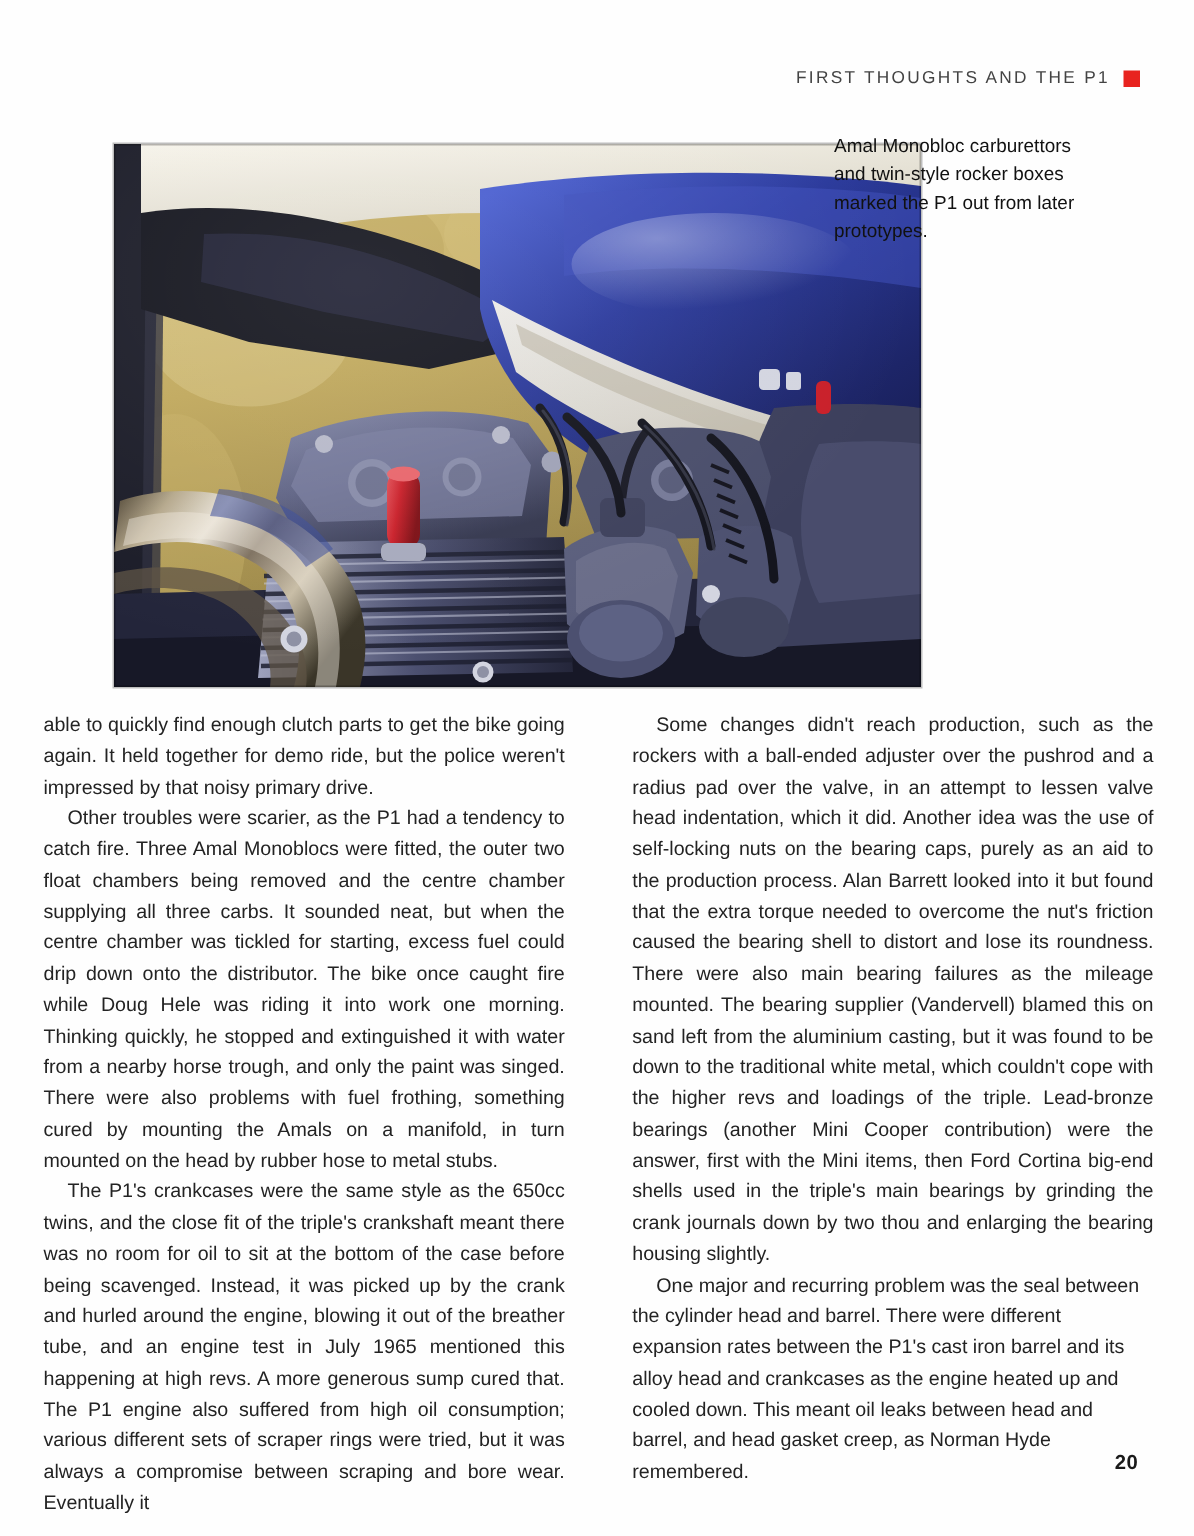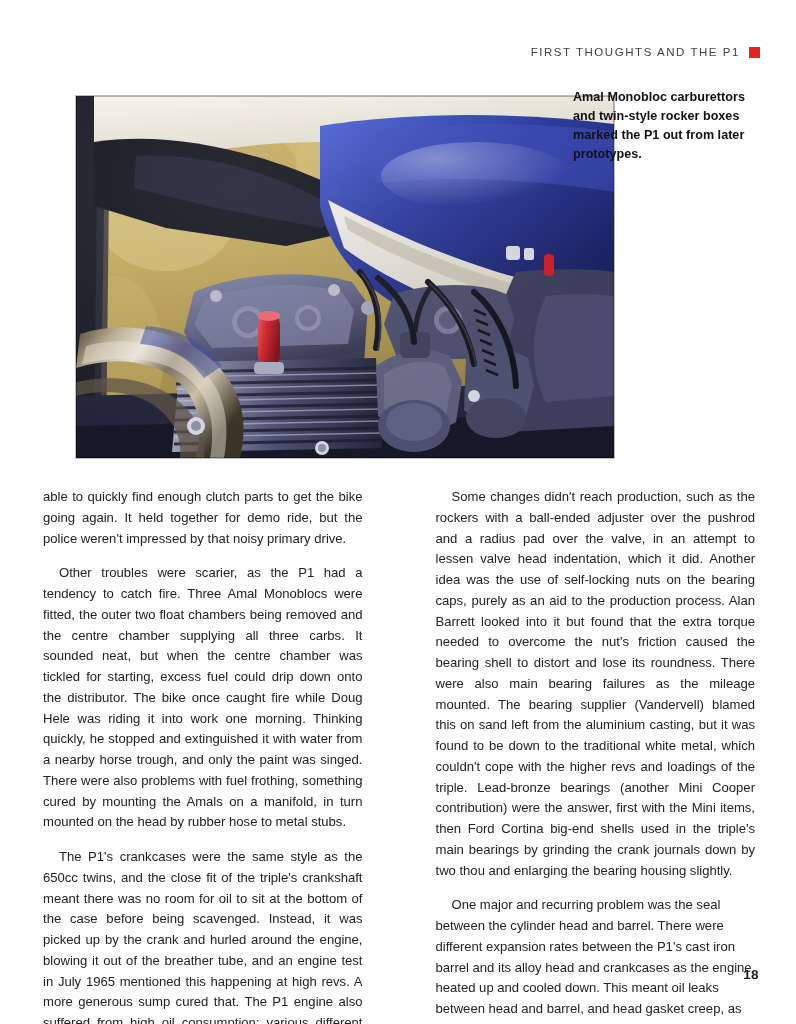--- a/index.html
+++ b/index.html
@@ -59,45 +59,45 @@
     inset: 0;
     overflow: hidden;
     background: #3b3f63;
     box-shadow: 0 0 0 1px rgba(0,0,0,0.25);
   }
   .photo svg { display: block; width: 100%; height: 100%; }
 
   
   .caption {
     position: absolute;
-    left: 573px;
+    left: 556px;
     top: 88px;
     width: 178px;
     font-family: "Liberation Sans", sans-serif;
     font-size: 12.6px;
     line-height: 1.52;
-    font-weight: bold;
+    font-weight: normal;
     color: #111111;
     letter-spacing: 0.02px;
   }
 
   
   .columns {
     position: absolute;
     left: 29px;
     top: 473px;
     width: 740px;
     display: flex;
     gap: 45px;
   }
   .col {
     width: 348px;
   }
   .col p {
-    margin: 14px;
+    margin: 0;
     font-family: "Liberation Sans", sans-serif;
     font-size: 13.1px;
     line-height: 1.585;
     text-align: justify;
     color: #232323;
     letter-spacing: -0.01px;
     -webkit-hyphens: none;
     hyphens: none;
   }
   .col p.indent { text-indent: 16px; }
@@ -318,15 +318,15 @@
       <p>able to quickly find enough clutch parts to get the bike going again. It held together for demo ride, but the police weren't impressed by that noisy primary drive.</p>
       <p class="indent">Other troubles were scarier, as the P1 had a tendency to catch fire. Three Amal Monoblocs were fitted, the outer two float chambers being removed and the centre chamber supplying all three carbs. It sounded neat, but when the centre chamber was tickled for starting, excess fuel could drip down onto the distributor. The bike once caught fire while Doug Hele was riding it into work one morning. Thinking quickly, he stopped and extinguished it with water from a nearby horse trough, and only the paint was singed. There were also problems with fuel frothing, something cured by mounting the Amals on a manifold, in turn mounted on the head by rubber hose to metal stubs.</p>
       <p class="indent">The P1's crankcases were the same style as the 650cc twins, and the close fit of the triple's crankshaft meant there was no room for oil to sit at the bottom of the case before being scavenged. Instead, it was picked up by the crank and hurled around the engine, blowing it out of the breather tube, and an engine test in July 1965 mentioned this happening at high revs. A more generous sump cured that. The P1 engine also suffered from high oil consumption; various different sets of scraper rings were tried, but it was always a compromise between scraping and bore wear. Eventually it</p>
     </div>
     <div class="col">
       <p class="indent">Some changes didn't reach production, such as the rockers with a ball-ended adjuster over the pushrod and a radius pad over the valve, in an attempt to lessen valve head indentation, which it did. Another idea was the use of self-locking nuts on the bearing caps, purely as an aid to the production process. Alan Barrett looked into it but found that the extra torque needed to overcome the nut's friction caused the bearing shell to distort and lose its roundness. There were also main bearing failures as the mileage mounted. The bearing supplier (Vandervell) blamed this on sand left from the aluminium casting, but it was found to be down to the traditional white metal, which couldn't cope with the higher revs and loadings of the triple. Lead-bronze bearings (another Mini Cooper contribution) were the answer, first with the Mini items, then Ford Cortina big-end shells used in the triple's main bearings by grinding the crank journals down by two thou and enlarging the bearing housing slightly.</p>
       <p class="indent last">One major and recurring problem was the seal between the cylinder head and barrel. There were different expansion rates between the P1's cast iron barrel and its alloy head and crankcases as the engine heated up and cooled down. This meant oil leaks between head and barrel, and head gasket creep, as Norman Hyde remembered.</p>
     </div>
   </div>
 
-  <div class="folio">18</div>
+  <div class="folio">20</div>
 
 </div>
 
 </body></html>

